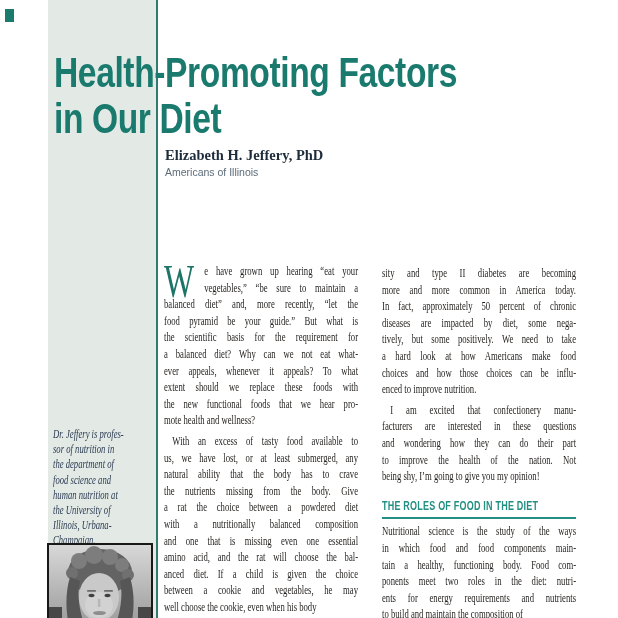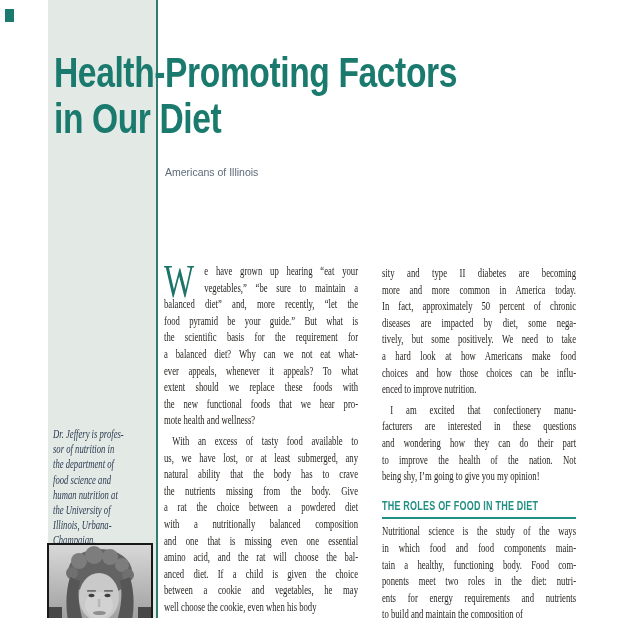--- a/index.html
+++ b/index.html
@@ -78,20 +78,21 @@
 <div class="page">
   <div class="band"></div>
   <div class="rule-v"></div>
   <div class="corner-square"></div>
 
   <h1 class="title">
     <span class="tline">Health-Promoting Factors</span>
     <span class="tline">in Our Diet</span>
   </h1>
 
+  <div class="author">Elizabeth H. Jeffery, PhD</div>
   <div class="affil">Americans of Illinois</div>
 
   <div class="sidebar-note">
       <div class="ln">Dr. Jeffery is profes-</div>
       <div class="ln">sor of nutrition in</div>
       <div class="ln">the department of</div>
       <div class="ln">food science and</div>
       <div class="ln">human nutrition at</div>
       <div class="ln">the University of</div>
       <div class="ln">Illinois, Urbana-</div>

